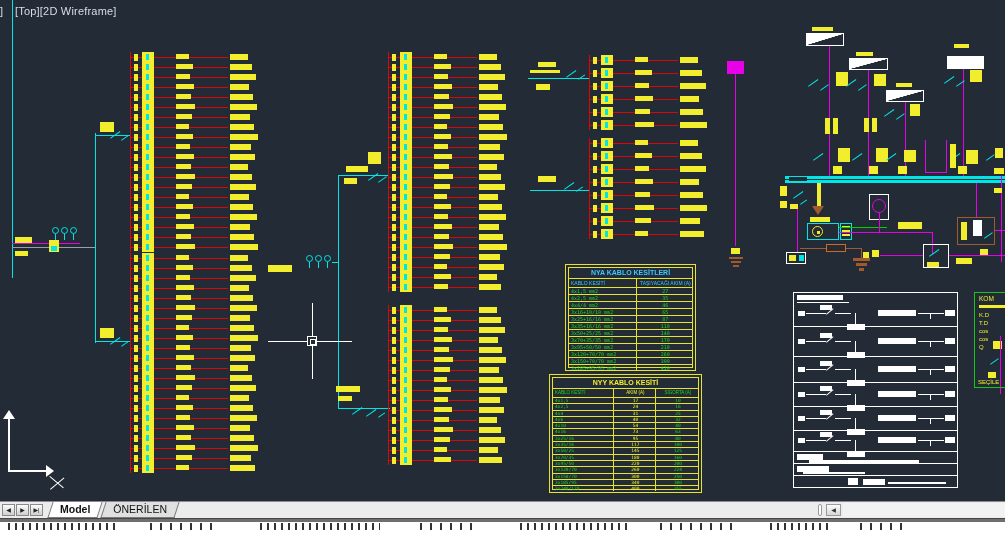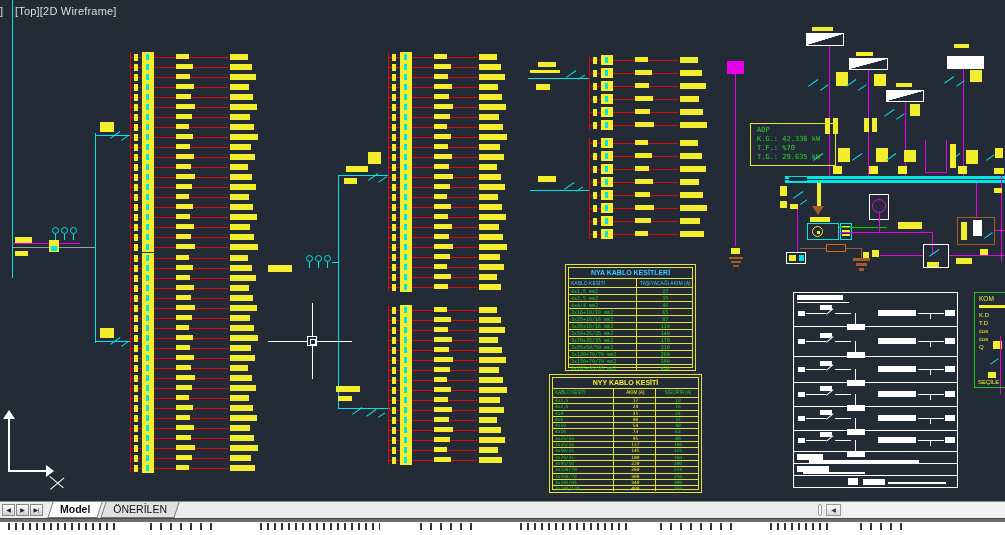--- a/index.html
+++ b/index.html
@@ -903,26 +903,20 @@
         <div style="position: absolute; left: 945px; top: 437px; width: 10px; height: 6px; background: rgb(255, 255, 255);"></div>
         <div style="position: absolute; left: 797px; top: 454px; width: 26px; height: 6px; background: rgb(255, 255, 255);"></div>
         <div style="position: absolute; left: 809px; top: 460px; width: 110px; height: 3px; background: rgb(255, 255, 255);"></div>
         <div style="position: absolute; left: 797px; top: 466px; width: 32px; height: 6px; background: rgb(255, 255, 255);"></div>
         <div style="position: absolute; left: 803px; top: 472px; width: 62px; height: 2px; background: rgb(255, 255, 255);"></div>
         <div style="position: absolute; left: 848px; top: 478px; width: 10px; height: 7px; background: rgb(255, 255, 255);"></div>
         <div style="position: absolute; left: 863px; top: 479px; width: 22px; height: 6px; background: rgb(255, 255, 255);"></div>
         <div style="position: absolute; left: 888px; top: 482px; width: 58px; height: 2px; background: rgb(255, 255, 255);"></div>
       </div>
 
-    <div id="adp-box">
-      <div>ADP</div>
-      <div>K.G.: 42.336 kW</div>
-      <div>T.F.: %70</div>
-      <div>T.G.: 29.635 kW</div>
-    </div>
 
     <div id="komp-box">
       <div id="komp-title">KOM</div>
       <div id="komp-bar"></div>
       <div class="kline">K.D</div>
       <div class="kline">T.D</div>
       <div class="kline">cos</div>
       <div class="kline">cos</div>
       <div class="kline">Q</div>
       <div id="komp-footer">SEÇİLE</div>

